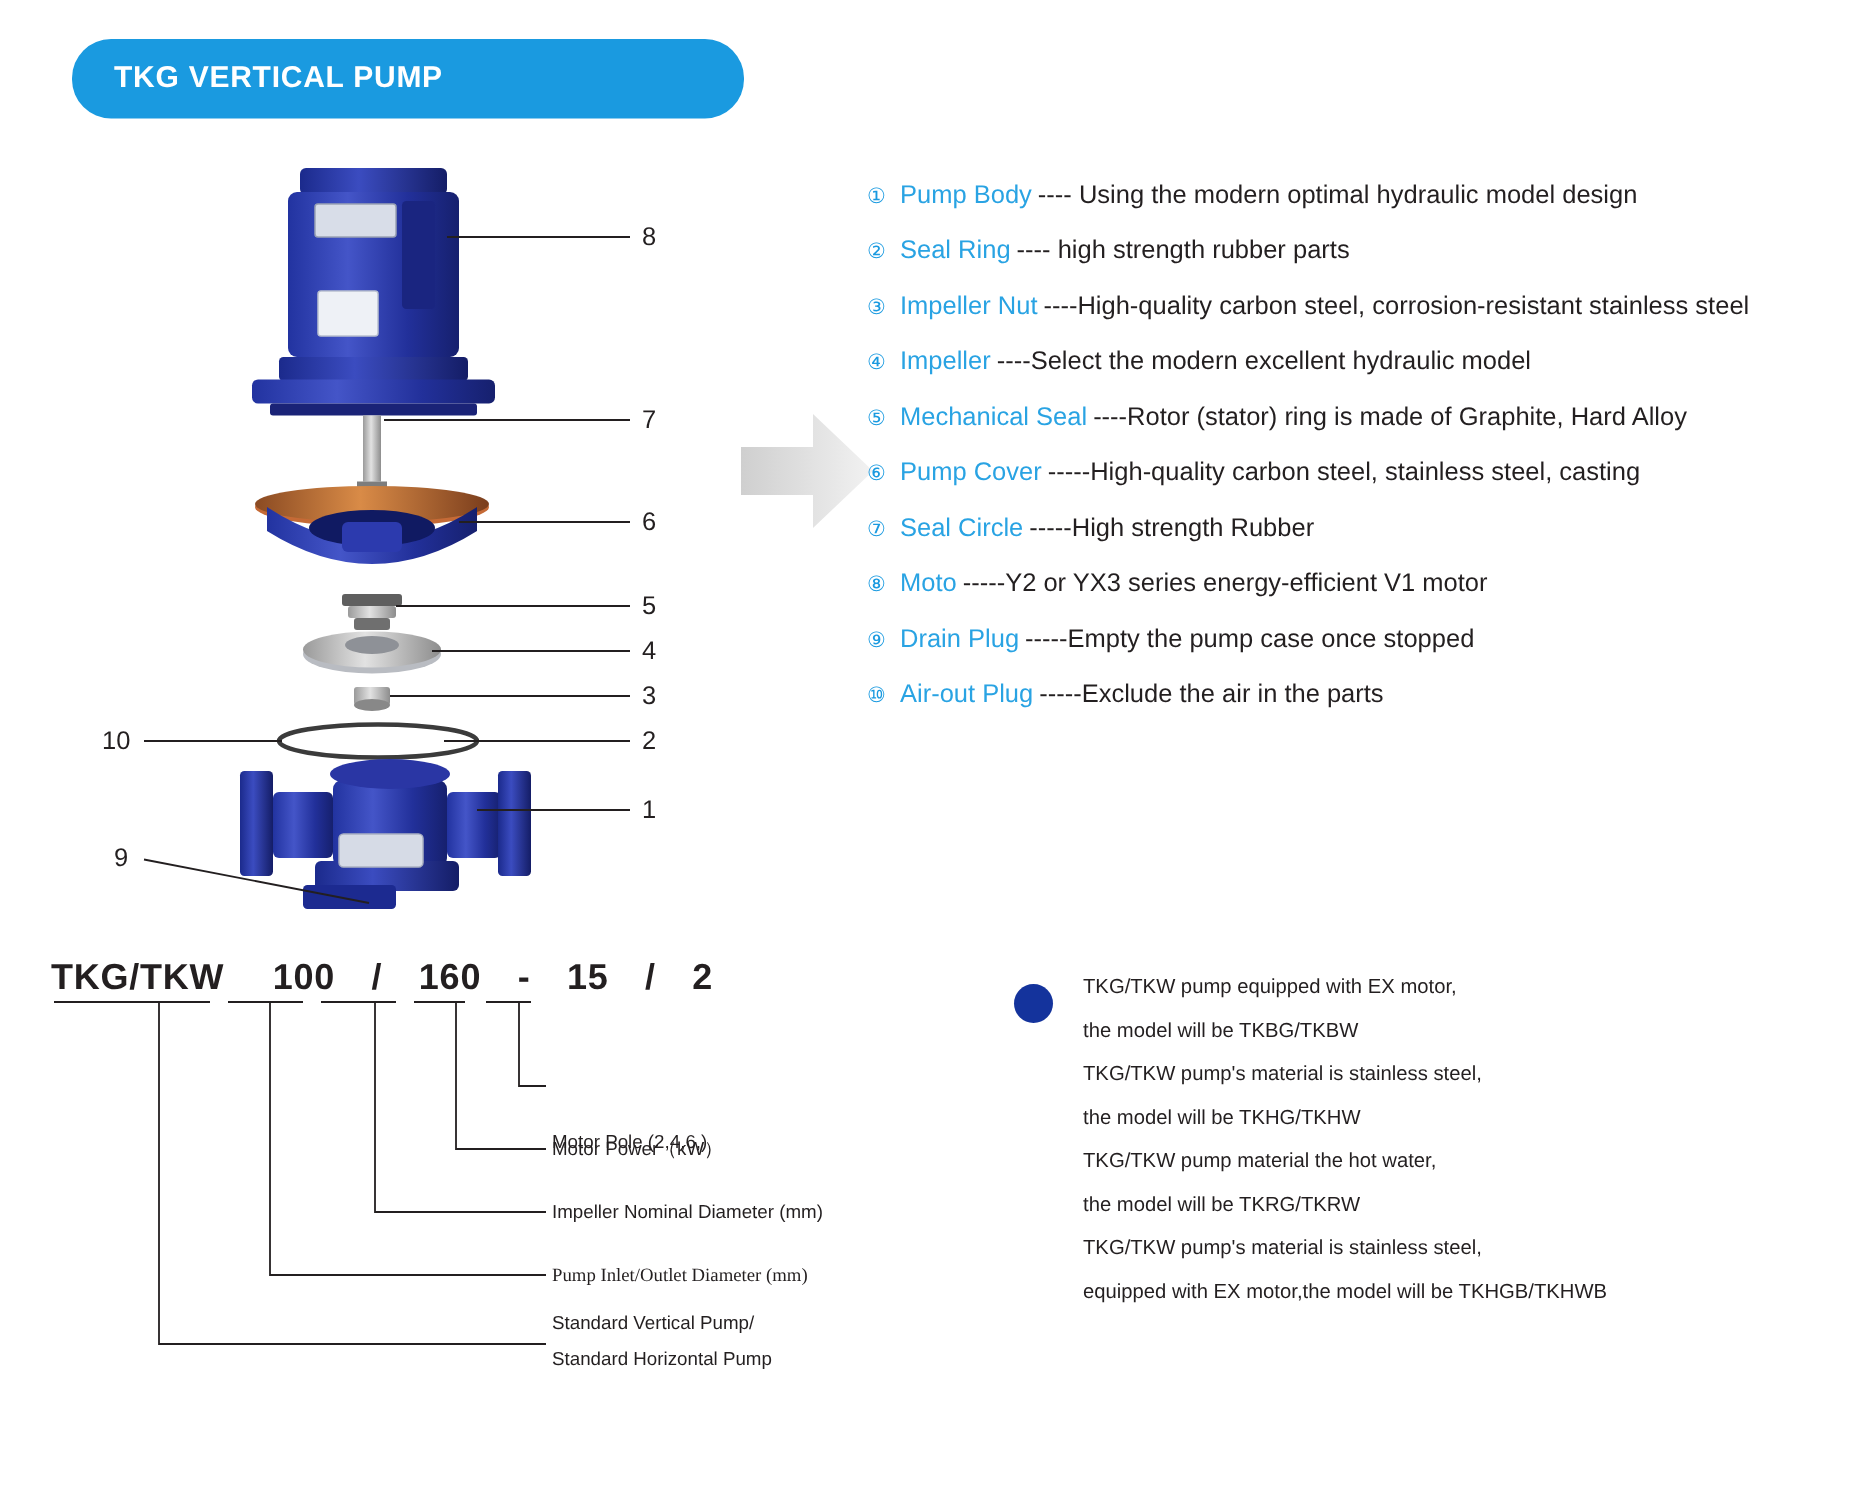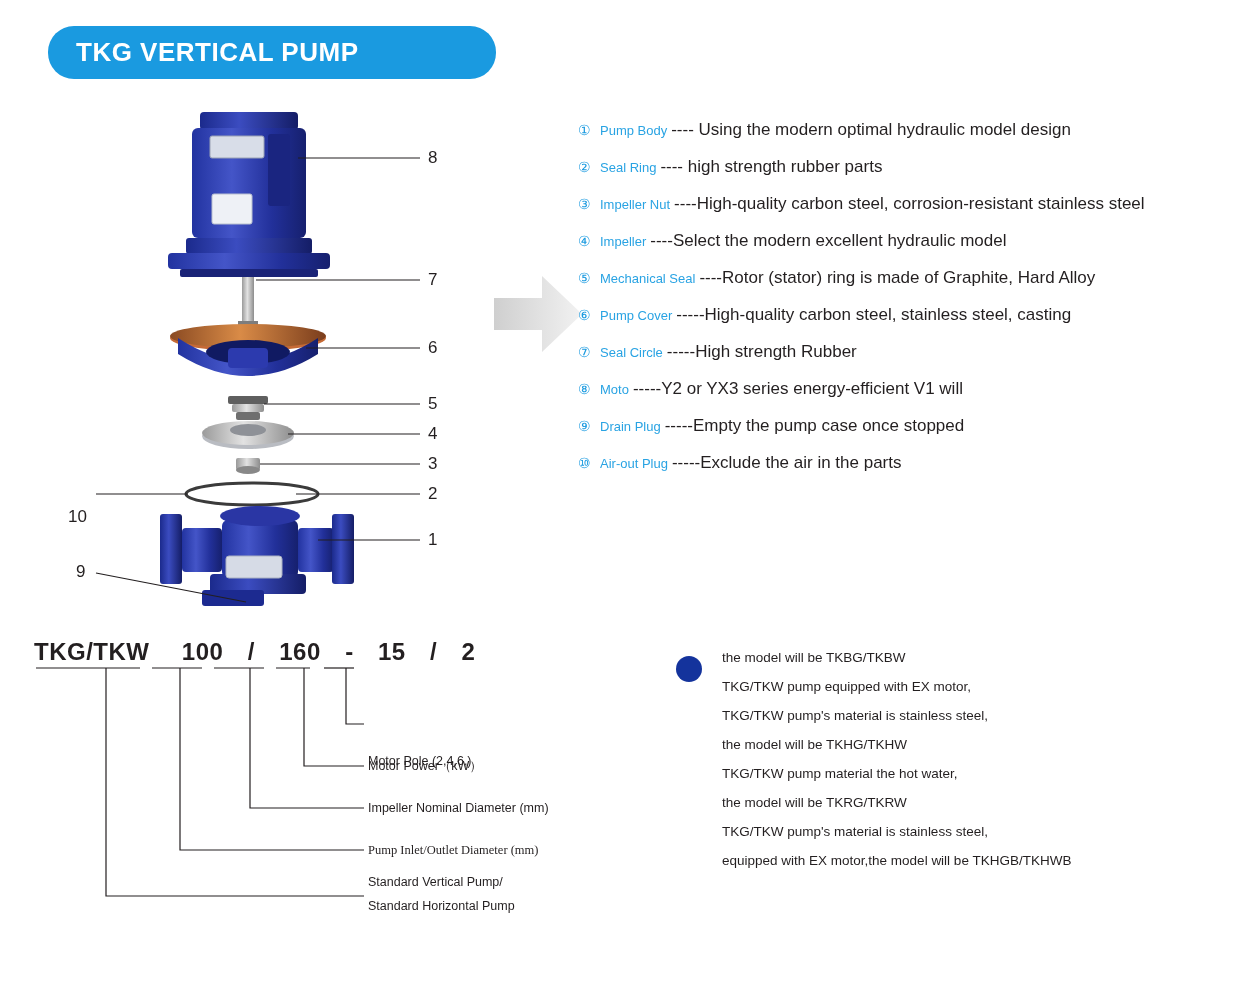--- a/index.html
+++ b/index.html
@@ -23,21 +23,21 @@
     top: 26px;
     width: 448px;
     height: 53px;
     background: #1a9ae0;
     border-radius: 26px;
     display: flex;
     align-items: center;
   }
   .title-banner .title-text {
     color: #ffffff;
-    font-size: 26px;
+    font-size: 20px;
     font-weight: bold;
     letter-spacing: 0.5px;
     padding-left: 28px;
   }
 
   
   .pump-figure {
     position: absolute;
     left: 60px;
     top: 90px;
@@ -77,21 +77,21 @@
     white-space: nowrap;
   }
   .legend-marker {
     width: 22px;
     flex: 0 0 22px;
     font-size: 14px;
     color: #1a9ae0;
   }
   .legend-term {
     color: #29a3e3;
-    font-size: 13px;
+    font-size: 17px;
     margin-right: 4px;
   }
   .legend-desc {
     color: #231f20;
     font-size: 17px;
     text-align: right;
   }
 
   
   .model-block {
@@ -252,21 +252,21 @@
   </svg>
 
   <div class="callout-num" style="left:368px; top:58px;">8</div>
   <div class="callout-num" style="left:368px; top:180px;">7</div>
   <div class="callout-num" style="left:368px; top:248px;">6</div>
   <div class="callout-num" style="left:368px; top:304px;">5</div>
   <div class="callout-num" style="left:368px; top:334px;">4</div>
   <div class="callout-num" style="left:368px; top:364px;">3</div>
   <div class="callout-num" style="left:368px; top:394px;">2</div>
   <div class="callout-num" style="left:368px; top:440px;">1</div>
-  <div class="callout-num" style="left:8px;   top:394px;margin-top:23px;">10</div>
+  <div class="callout-num" style="left:8px;   top:394px;">10</div>
   <div class="callout-num" style="left:16px;  top:472px;">9</div>
 </div>
 
 <div class="big-arrow">
   <svg width="92" height="84" viewBox="0 0 92 84" xmlns="http://www.w3.org/2000/svg">
     <defs>
       <linearGradient id="greyArrow" x1="0" y1="0" x2="1" y2="0">
         <stop offset="0%" stop-color="#cfcfcf"></stop>
         <stop offset="100%" stop-color="#f2f2f2"></stop>
       </linearGradient>
@@ -307,21 +307,21 @@
     <span class="legend-desc">-----High-quality carbon steel, stainless steel, casting</span>
   </div>
   <div class="legend-row">
     <span class="legend-marker">⑦</span>
     <span class="legend-term">Seal Circle</span>
     <span class="legend-desc">-----High strength Rubber</span>
   </div>
   <div class="legend-row">
     <span class="legend-marker">⑧</span>
     <span class="legend-term">Moto</span>
-    <span class="legend-desc">-----Y2 or YX3 series energy-efficient V1 will</span>
+    <span class="legend-desc">-----Y2 or YX3 series energy-efficient V1 motor</span>
   </div>
   <div class="legend-row">
     <span class="legend-marker">⑨</span>
     <span class="legend-term">Drain Plug</span>
     <span class="legend-desc">-----Empty the pump case once stopped</span>
   </div>
   <div class="legend-row">
     <span class="legend-marker">⑩</span>
     <span class="legend-term">Air-out Plug</span>
     <span class="legend-desc">-----Exclude the air in the parts</span>
@@ -368,22 +368,22 @@
   <div class="model-label" style="left:340px; top:128px;text-align:right;">Motor Power（kW）</div>
   <div class="model-label" style="left:340px; top:170px;">Impeller Nominal Diameter (mm)</div>
   <div class="model-label" style="left:340px; top:212px;font-family:Liberation Serif, serif;">Pump Inlet/Outlet Diameter (mm)</div>
   <div class="model-label" style="left:340px; top:244px;">Standard Vertical Pump/</div>
   <div class="model-label" style="left:340px; top:268px;">Standard  Horizontal Pump</div>
 </div>
 
 <div class="notes-block">
   <div class="notes-bullet"></div>
   <div class="notes-lines">
+    <div class="note-line">TKG/TKW pump equipped with EX motor,</div>
     <div class="note-line">the model will be TKBG/TKBW</div>
-    <div class="note-line">TKG/TKW pump equipped with EX motor,</div>
     <div class="note-line">TKG/TKW pump's material is stainless steel,</div>
     <div class="note-line">the model will be TKHG/TKHW</div>
     <div class="note-line">TKG/TKW pump material the hot water,</div>
     <div class="note-line">the model will be TKRG/TKRW</div>
     <div class="note-line">TKG/TKW pump's material is stainless steel,</div>
     <div class="note-line">equipped with EX motor,the model will be TKHGB/TKHWB</div>
   </div>
 </div>
 
 </body></html>

